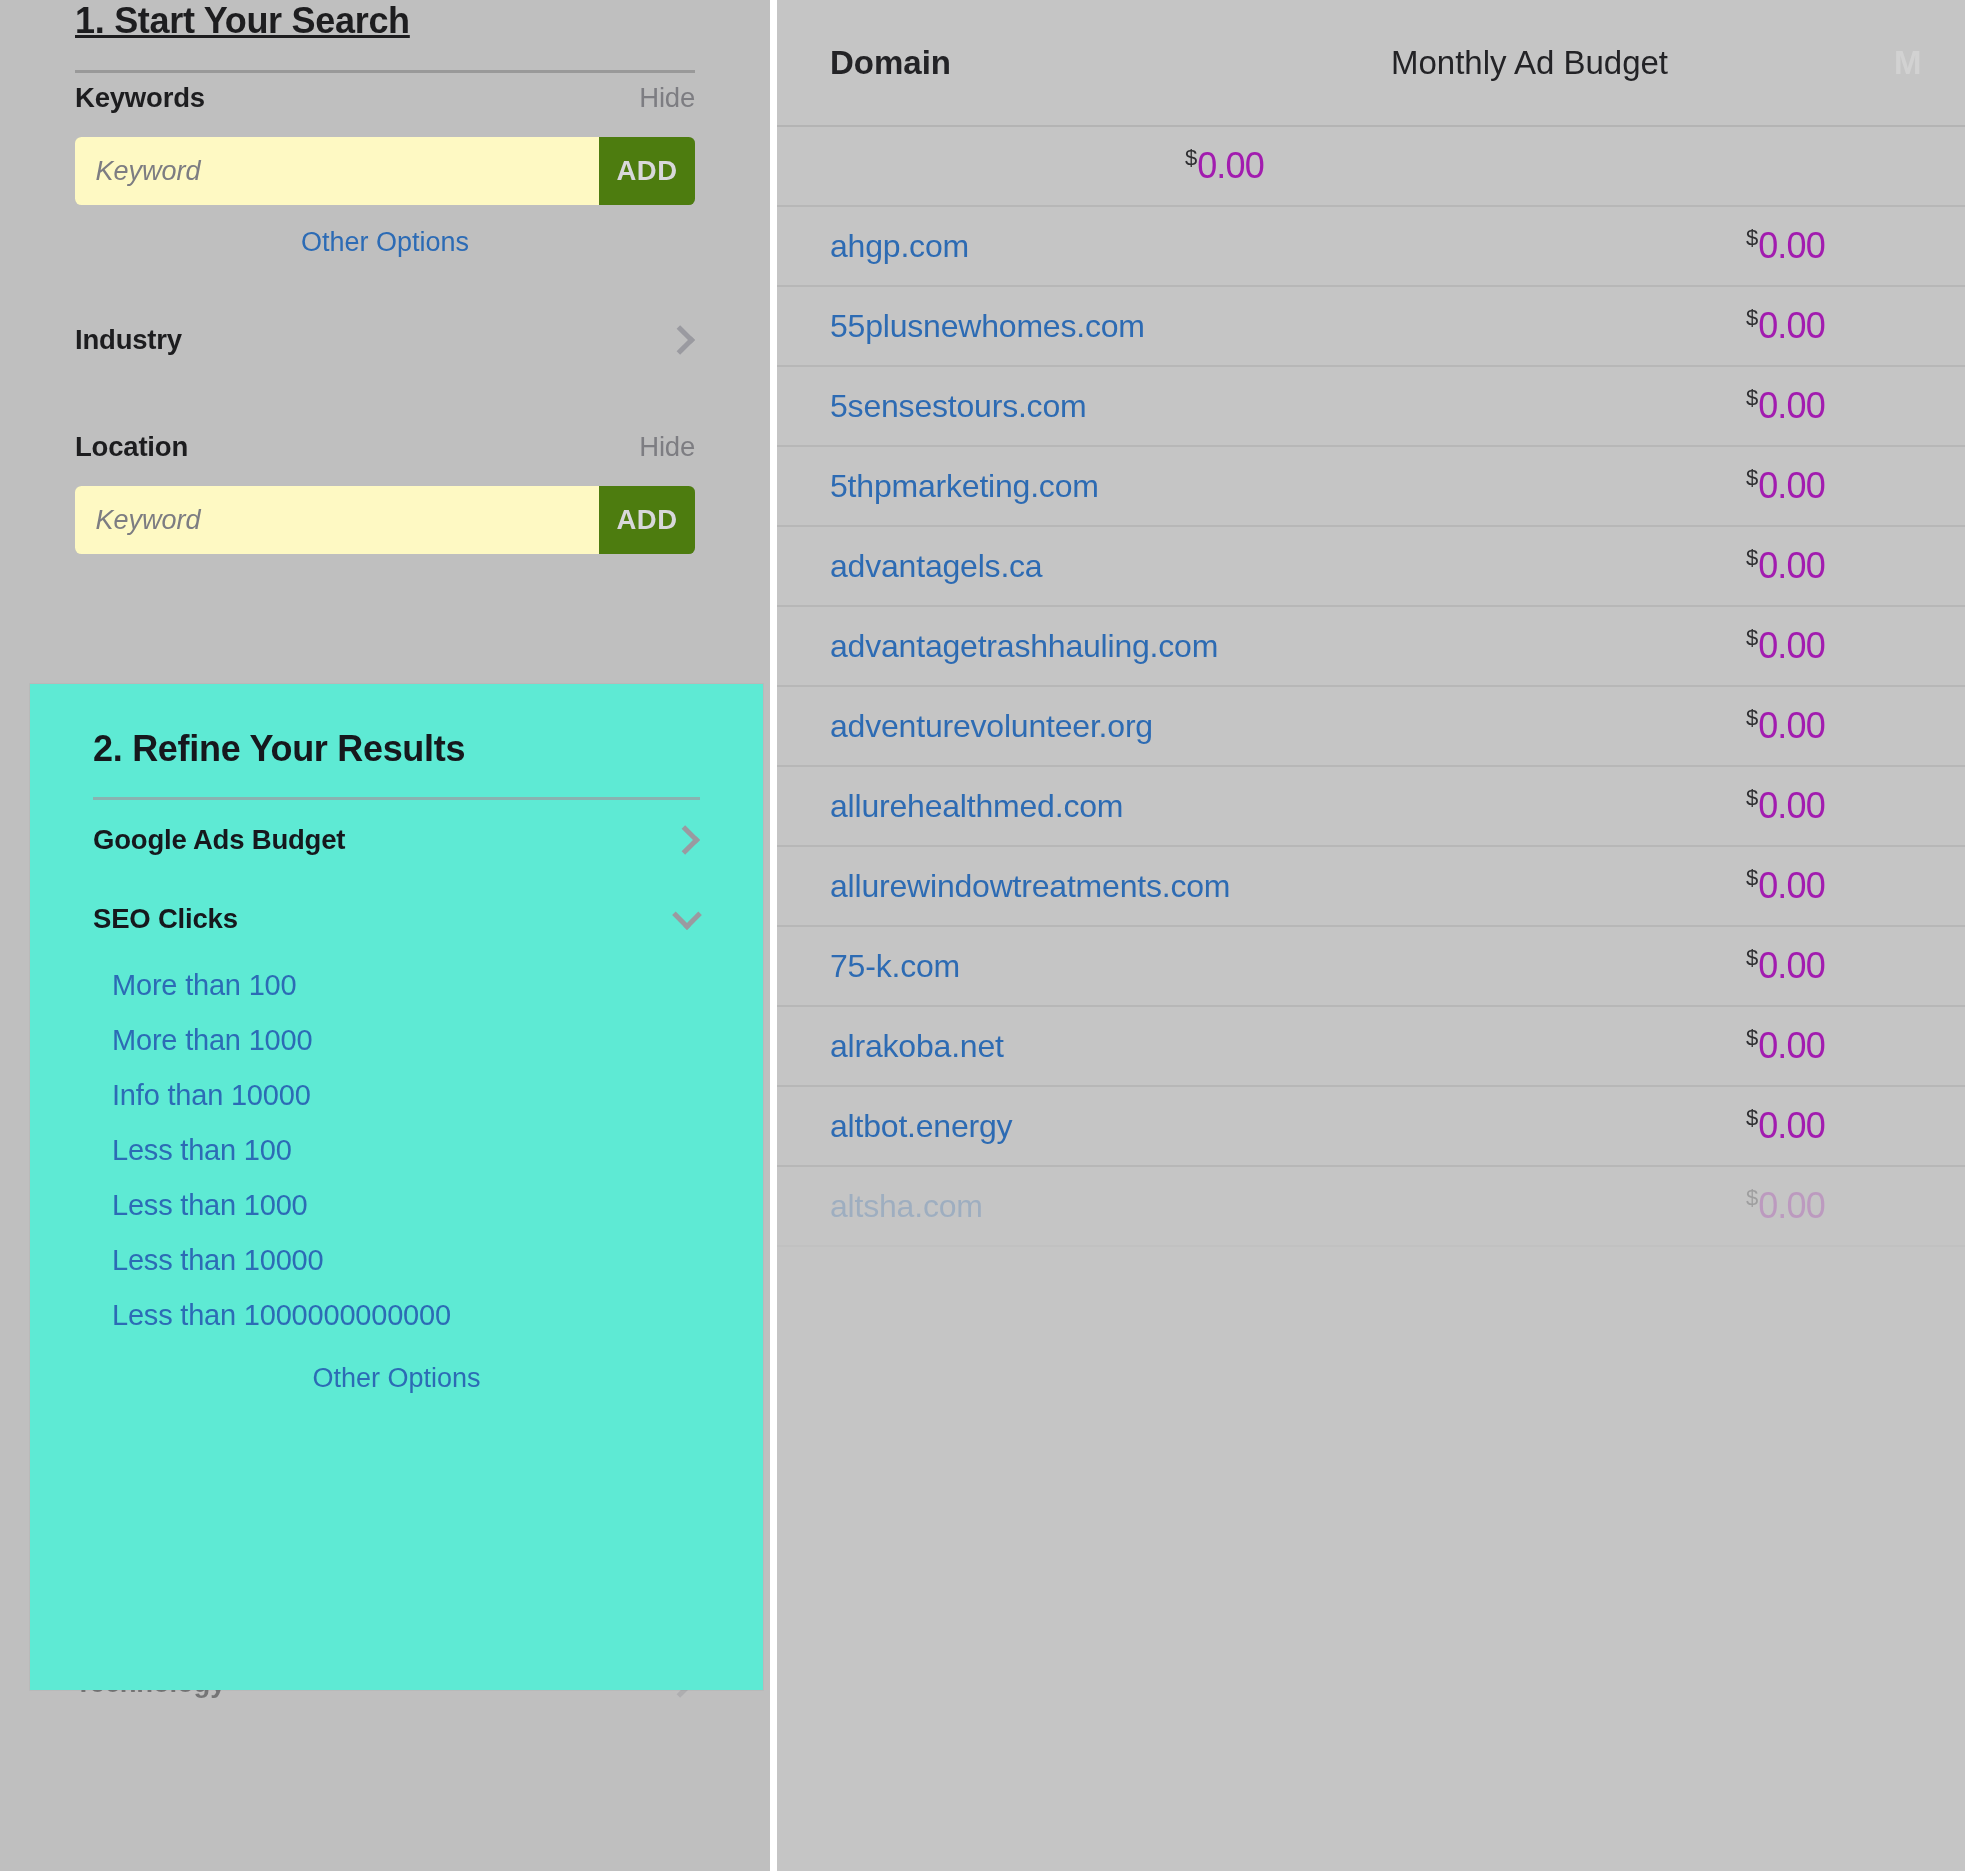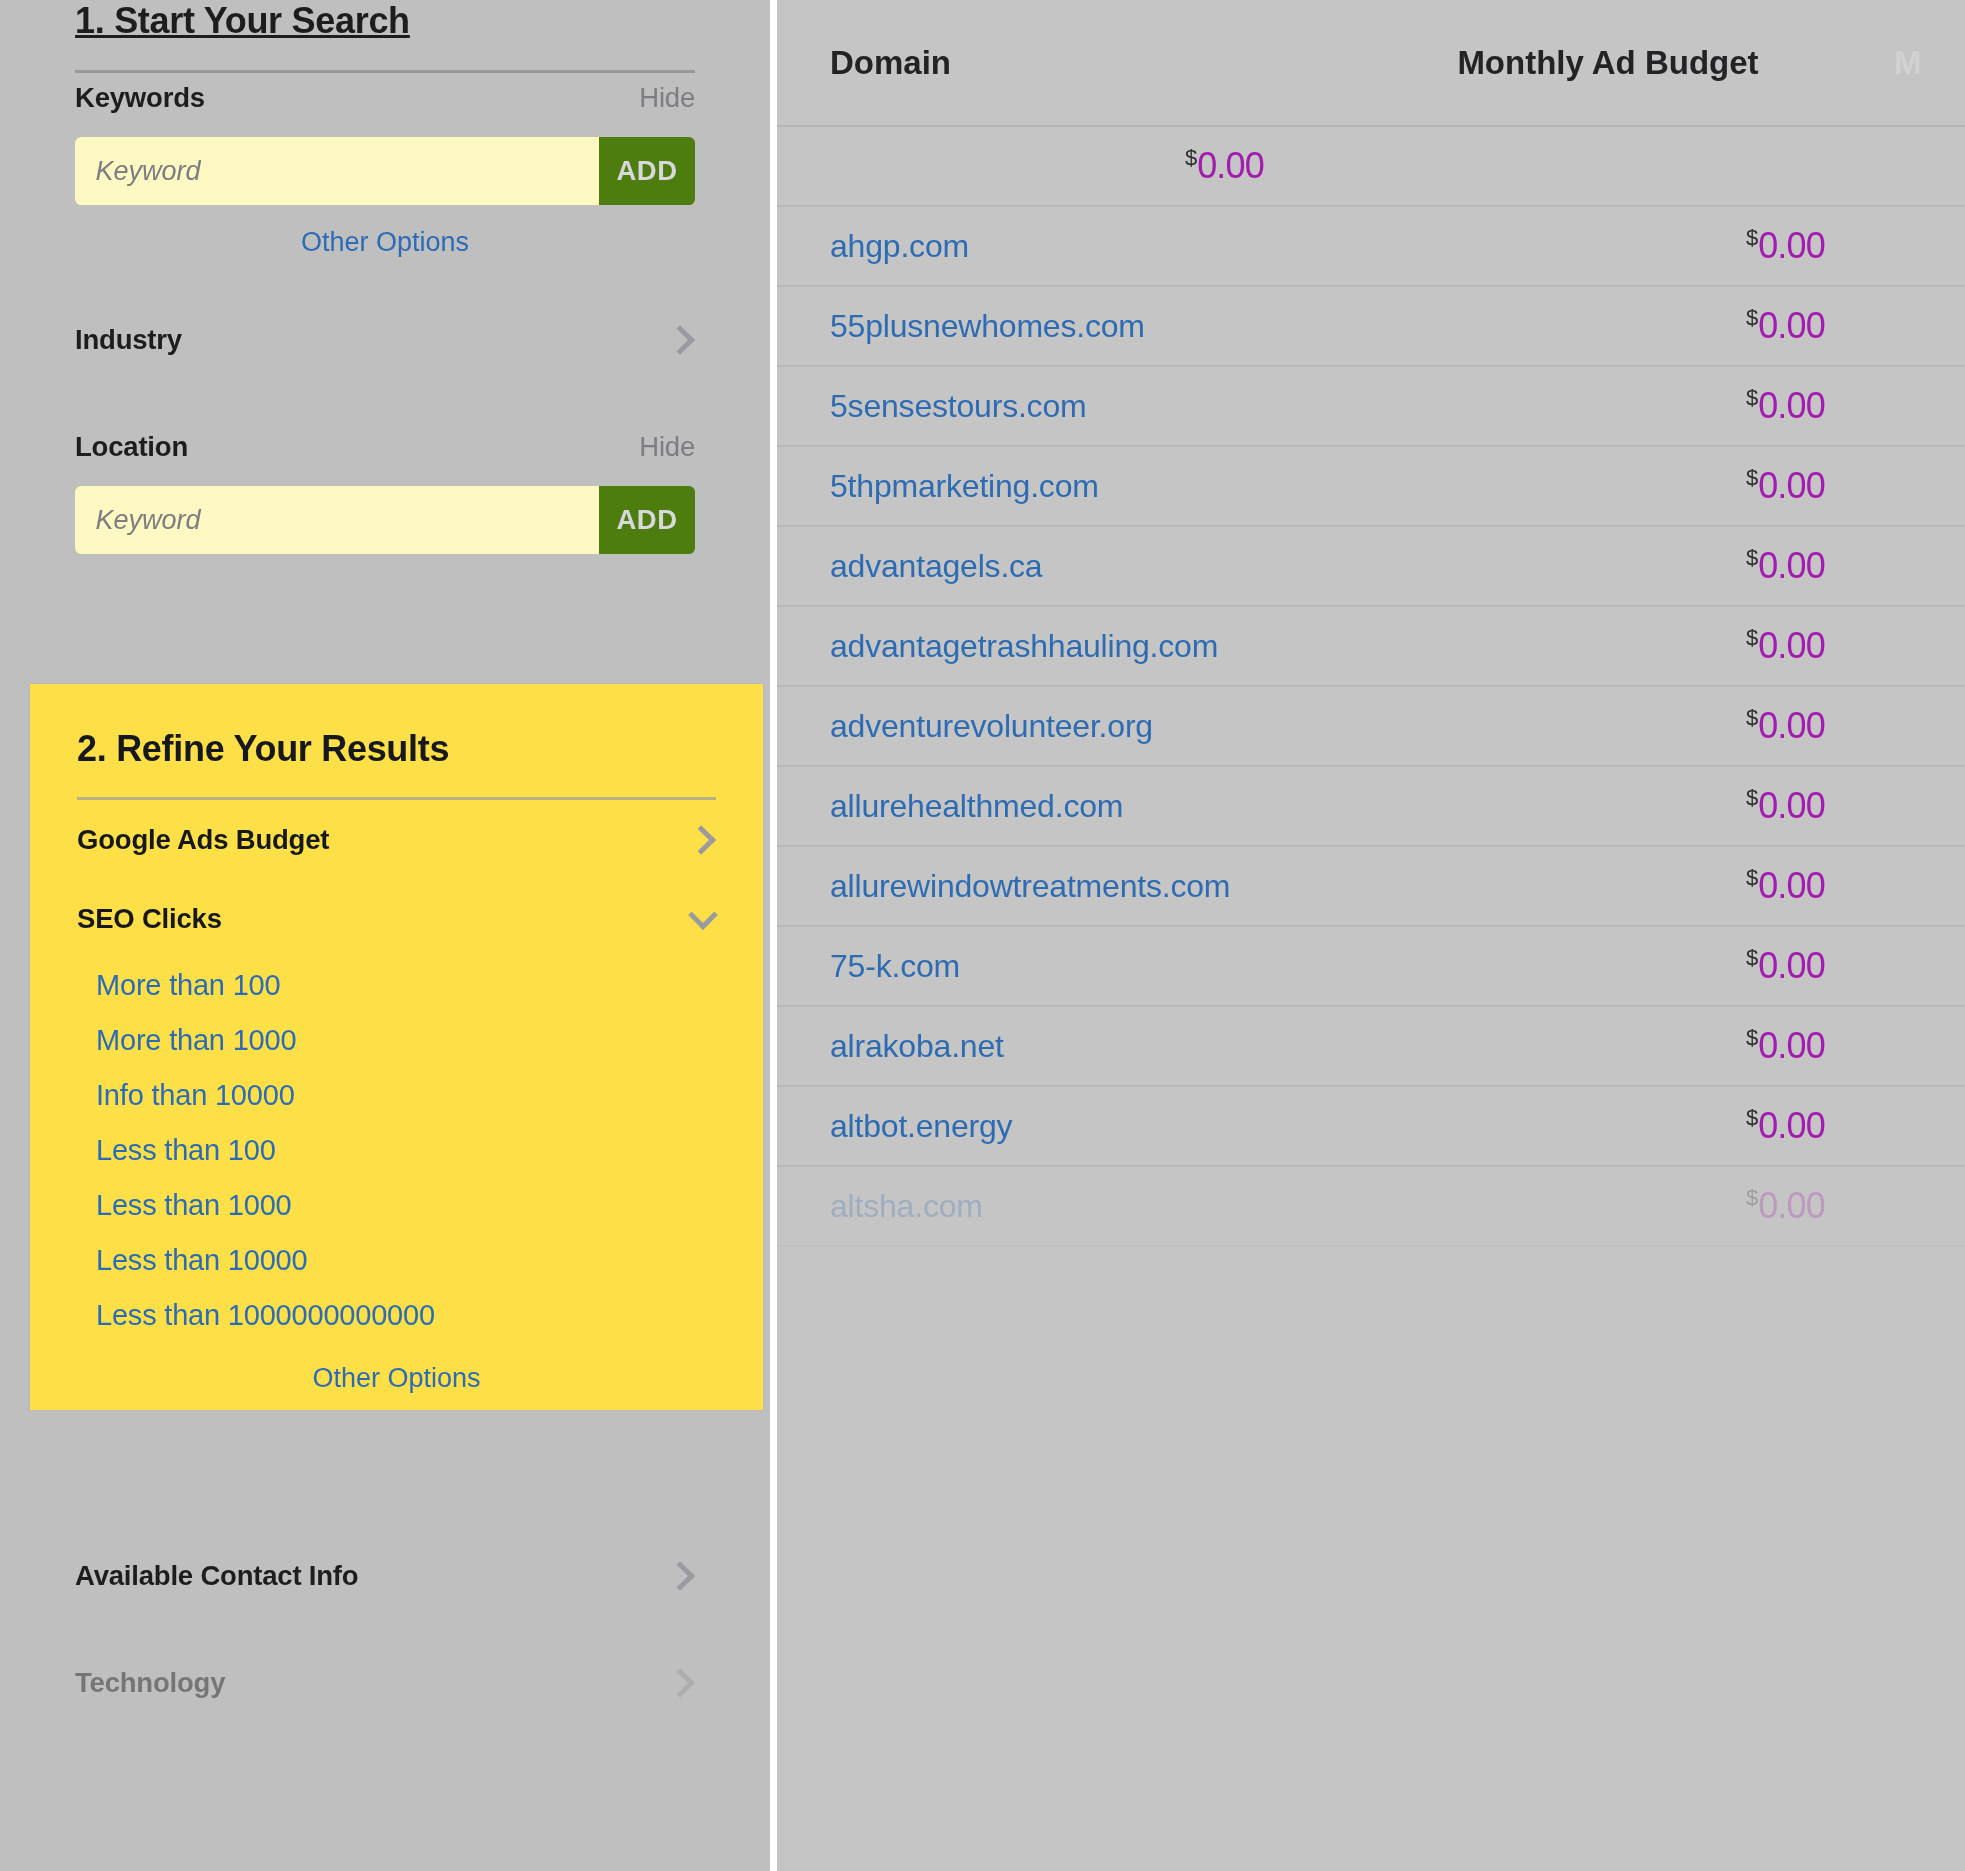--- a/index.html
+++ b/index.html
@@ -159,24 +159,24 @@
     border-bottom: 2.4px solid #b4b4b4;
   }
   .res-head .h-domain {
     font-size: 33px;
     font-weight: bold;
     color: #232326;
     flex: 1 1 auto;
   }
   .res-head .h-budget {
     font-size: 33px;
-    font-weight: bold;
+    font-weight: normal;
     color: #232326;
     width: 503px;
-    text-align: center;
+    text-align: left;
     padding-right: 69px;
   }
   .res-head .h-extra {
     width: 71px;
     font-size: 33px;
     font-weight: bold;
     color: #d2d2d2;
     overflow: hidden;
     white-space: nowrap;
   }
@@ -215,23 +215,23 @@
   .res-row .c-extra { width: 71px; }
 
   .res-row.last { opacity: .25; }
 
   
   .highlight-panel {
     position: absolute;
     left: 30px;
     top: 684px;
     width: 733px;
-    height: 726px;
-    background: #fde047;
-    padding: 0 47px;
+    height: 1006px;
+    background: #5eead4;
+    padding: 0 63px;
     z-index: 10;
     box-shadow: 0 0 0 0.8px rgba(0,0,0,.04);
   }
 
   .hp-title {
     font-size: 36px;
     font-weight: bold;
     color: #16181d;
     letter-spacing: -0.3px;
     padding-top: 44px;

